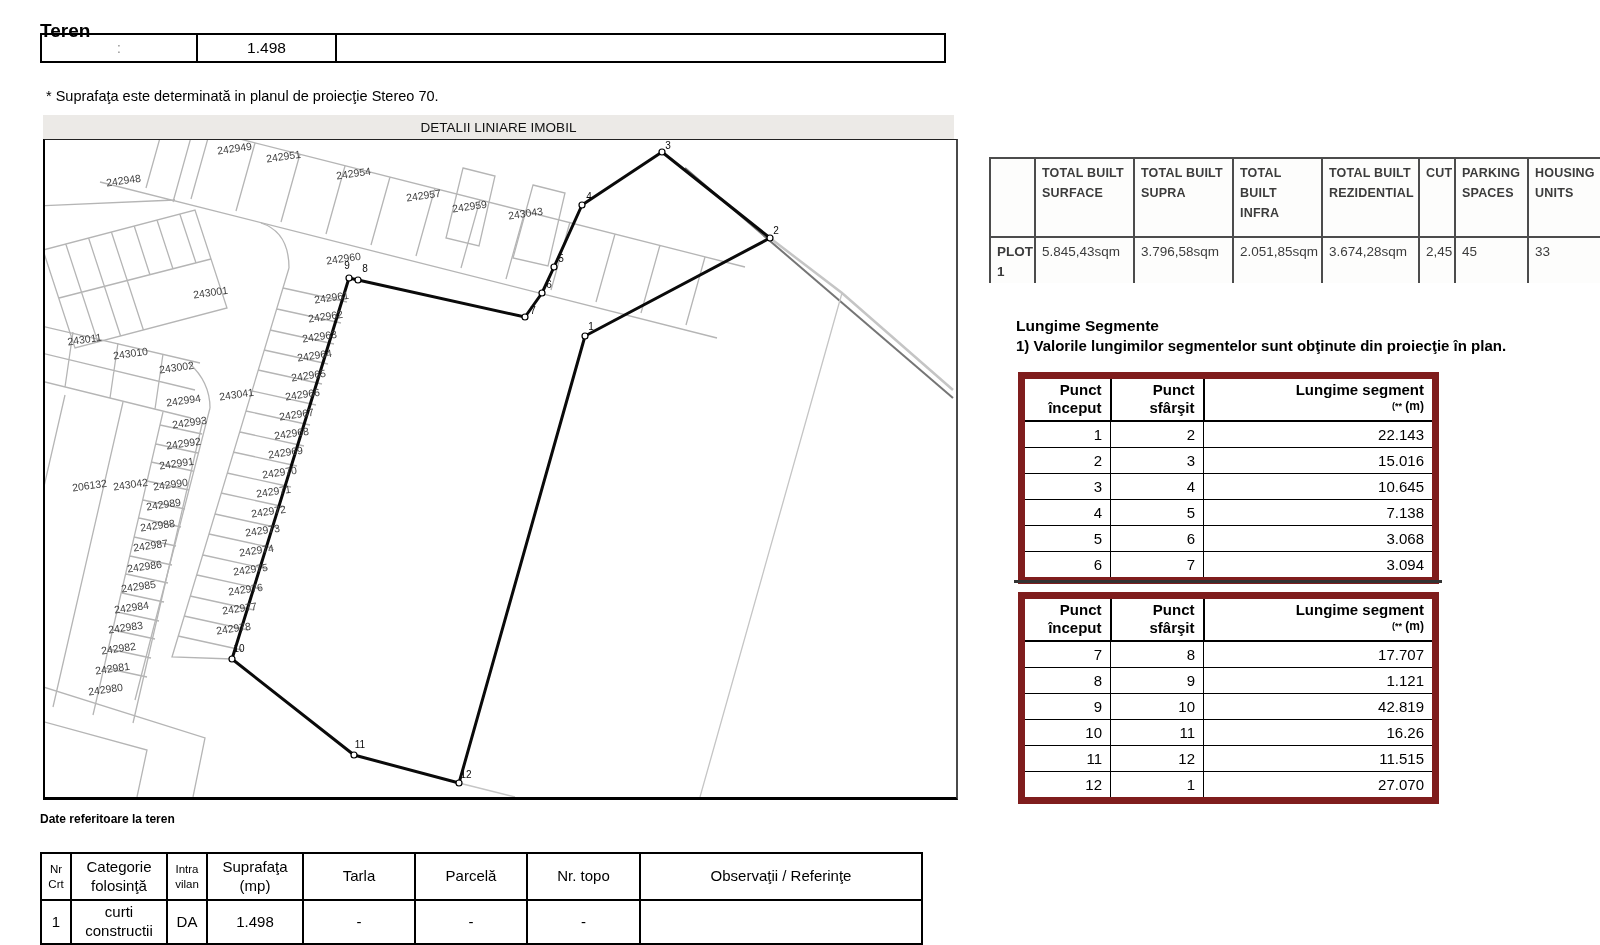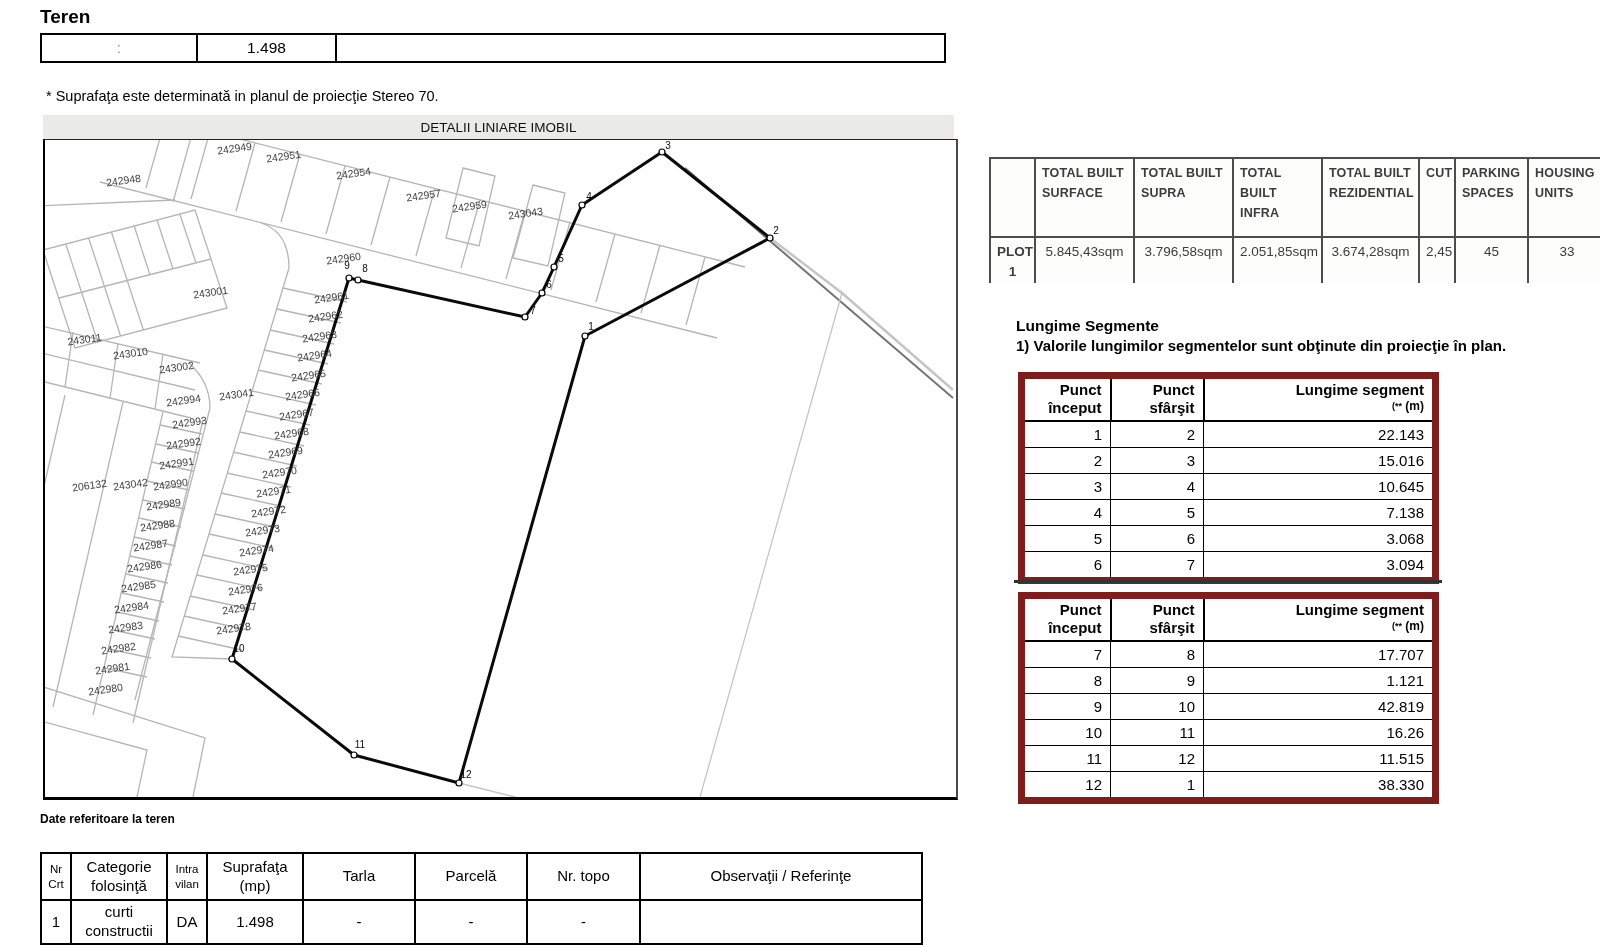--- a/index.html
+++ b/index.html
@@ -1,19 +1,19 @@
 <!DOCTYPE html>
 <html><head>
 <meta charset="utf-8">
 <style>
   html,body{margin:0;padding:0;background:#fff;}
   body{position:relative;width:1600px;height:945px;font-family:"Liberation Sans","DejaVu Sans",sans-serif;color:#000;overflow:hidden;}
   .abs{position:absolute;}
   
-  .h-teren{left:40px;top:6px;font-size:19px;font-weight:bold;}
+  .h-teren{left:40px;top:20px;font-size:19px;font-weight:bold;}
   .h-date{left:40px;top:812px;font-size:12px;font-weight:bold;}
   .footnote{left:46px;top:88px;font-size:14.5px;}
   
   table.doc{border-collapse:collapse;table-layout:fixed;}
   table.doc td,table.doc th{border:2px solid #000;font-weight:normal;text-align:center;padding:1px 3px;overflow:hidden;}
   .teren-table{left:40px;top:33px;}
   .teren-table td,.teren-table th{font-size:15.5px;height:24px;}
   .faint{color:#9a9a9a;}
   .date-table{left:40px;top:852px;}
   .date-table th,.date-table td{font-size:15px;line-height:1.25;}
@@ -23,21 +23,21 @@
   
   .map-titlebar{left:43px;top:115px;width:911px;height:24px;background:#eceae7;text-align:center;font-size:13.5px;line-height:25px;color:#111;}
   .map-frame{left:43px;top:139px;width:911px;height:657px;border-top:1px solid #222;border-left:2px solid #000;border-right:2px solid #4a4a4a;border-bottom:3px solid #000;background:#fff;}
   .plbl{font-size:10.5px;fill:#3e3e3e;}
   .ptlbl{font-size:10px;fill:#0a0a0a;}
   
   .plot-wrap{left:989px;top:157px;width:708px;height:126px;overflow:hidden;background:#fdfdfc;}
   table.plot{border-collapse:collapse;table-layout:fixed;width:616px;color:#3c3c3c;}
   table.plot td,table.plot th{border:2px solid #4c4c4c;vertical-align:top;text-align:left;padding:4px 6px;overflow:hidden;}
   table.plot th{font-size:12.5px;font-weight:bold;line-height:1.6;height:69px;letter-spacing:.2px;}
-  table.plot td{font-size:13.5px;height:34px;line-height:1.45;text-align:center;}
+  table.plot td{font-size:13.5px;height:34px;line-height:1.45;}
   td.plotname{font-weight:bold;font-size:12.5px;}
   
   .h-seg{left:1016px;top:317px;font-size:15.5px;font-weight:bold;}
   .seg-note{left:1016px;top:337px;font-size:15px;font-weight:bold;}
   table.seg{border-collapse:collapse;table-layout:fixed;border:7px solid #7f1d1d;padding-left:6px;}
   table.seg th{border:2px solid #000;font-size:15px;font-weight:bold;text-align:right;padding:2px 8px 3px 2px;line-height:1.2;vertical-align:top;}
   table.seg td{border-top:1.5px solid #000;border-left:1.5px solid #000;font-size:15px;text-align:right;padding:1px 8px 2px 2px;height:22px;vertical-align:middle;}
   .seg-unit{display:block;font-size:12px;font-weight:bold;}
   .seg-unit .tiny{font-size:9px;vertical-align:1px;}
   .seg1{left:1018px;top:372px;}
@@ -307,21 +307,21 @@
         <td>16.26</td>
       </tr>
       <tr>
         <td>11</td>
         <td>12</td>
         <td>11.515</td>
       </tr>
       <tr>
         <td>12</td>
         <td>1</td>
-        <td>38.330</td>
+        <td>27.070</td>
       </tr>
     </tbody>
 </table>
 
 <div class="abs h-date">Date referitoare la teren</div>
 
 <table class="doc abs date-table">
   <colgroup>
       <col style="width:30px">
       <col style="width:96px">

